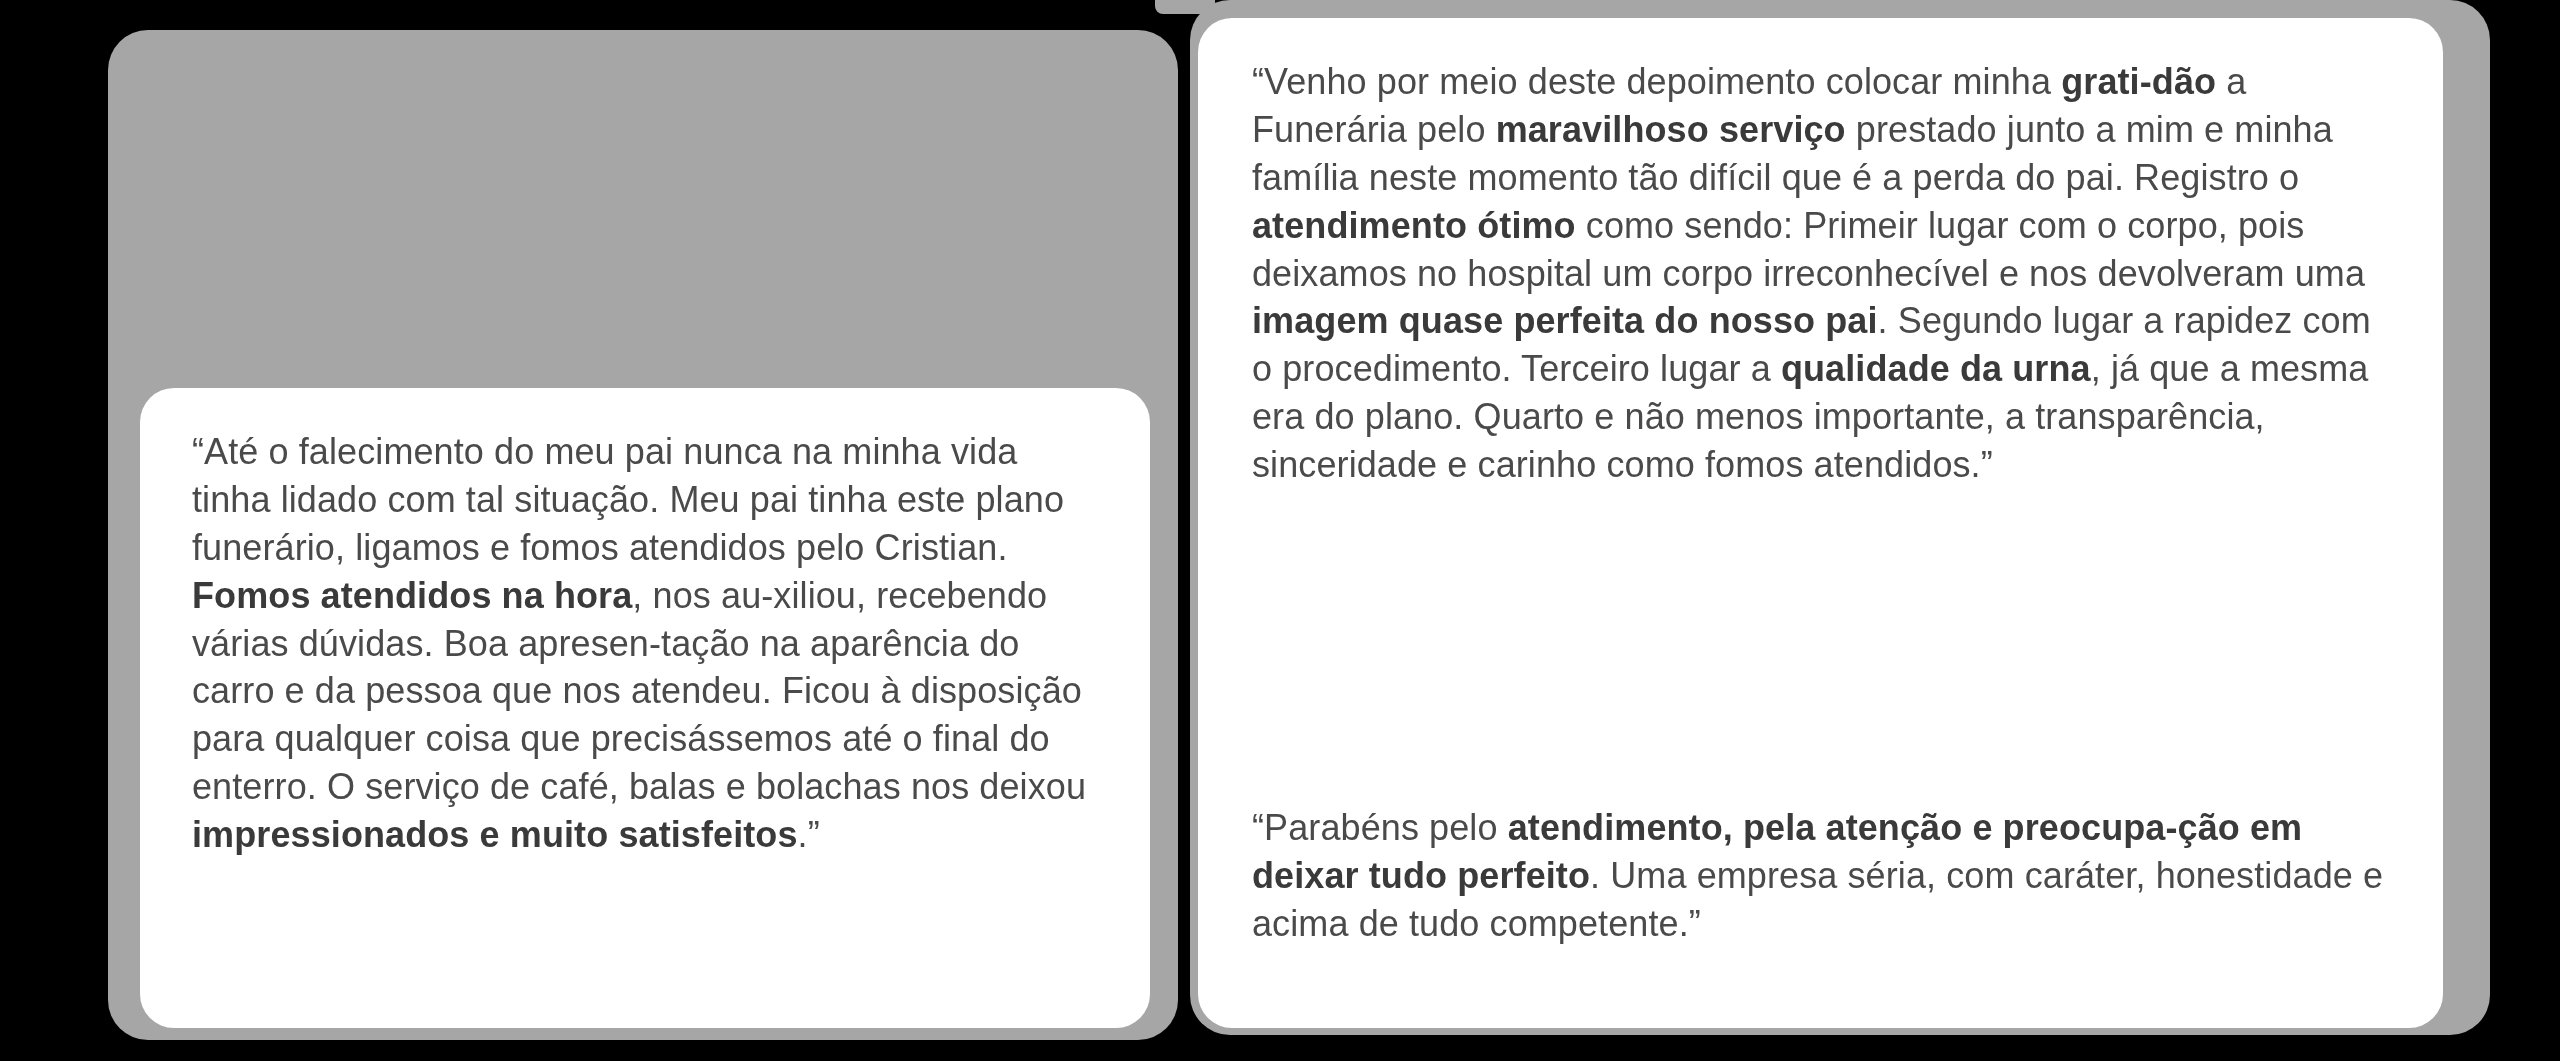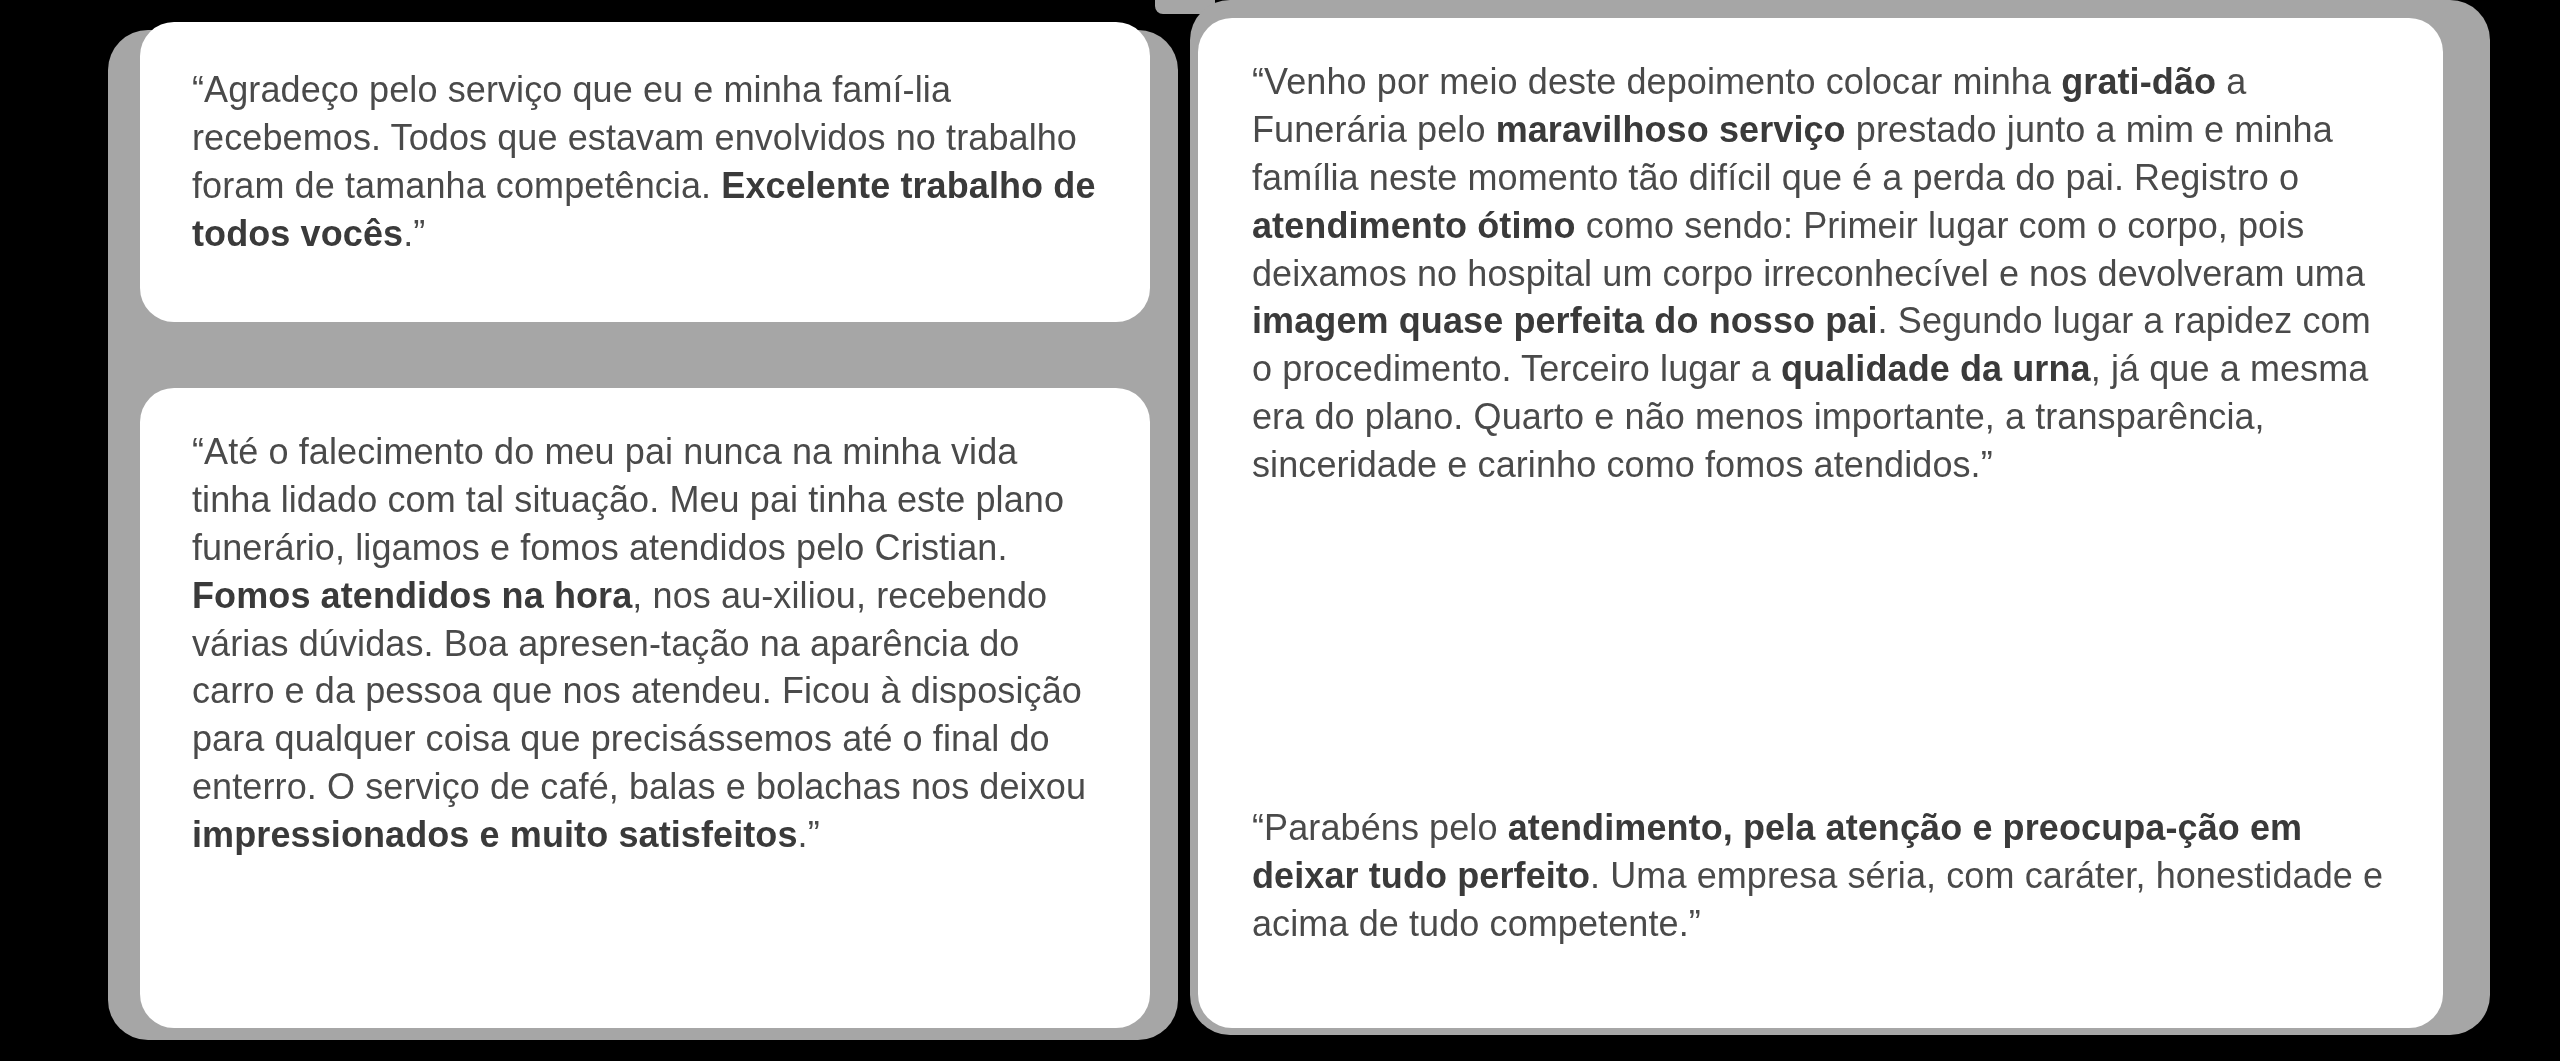--- a/index.html
+++ b/index.html
@@ -105,23 +105,20 @@
 </head>
 <body>
 
 <div class="stage">
 
   <div class="top-nub"></div>
 
   <div class="grey-panel panel-left"></div>
   <div class="grey-panel panel-right"></div>
 
-  <div class="card" id="card-1">
-    <p>“Agradeço pelo serviço que eu e minha famí-lia recebemos. Todos que estavam envolvidos no trabalho foram de tamanha competência. <b>Excelente trabalho de todos vocês</b>.”</p>
-  </div>
 
   <div class="card" id="card-2">
     <p>“Até o falecimento do meu pai nunca na minha vida tinha lidado com tal situação. Meu pai tinha este plano funerário, ligamos e fomos atendidos pelo Cristian. <b>Fomos atendidos na hora</b>, nos au-xiliou, recebendo várias dúvidas. Boa apresen-tação na aparência do carro e da pessoa que nos atendeu. Ficou à disposição para qualquer coisa que precisássemos até o final do enterro. O serviço de café, balas e bolachas nos deixou <b>impressionados e muito satisfeitos</b>.”</p>
   </div>
 
   <div class="card" id="card-3">
     <p>“Venho por meio deste depoimento colocar minha <b>grati-dão</b> a Funerária pelo <b>maravilhoso serviço</b> prestado junto a mim e minha família neste momento tão difícil que é a perda do pai. Registro o <b>atendimento ótimo</b> como sendo: Primeir lugar com o corpo, pois deixamos no hospital um corpo irreconhecível e nos devolveram uma <b>imagem quase perfeita do nosso pai</b>. Segundo lugar a rapidez com o procedimento. Terceiro lugar a <b>qualidade da urna</b>, já que a mesma era do plano. Quarto e não menos importante, a transparência, sinceridade e carinho como fomos atendidos.”</p>
   </div>
 
   <div class="card" id="card-4">

